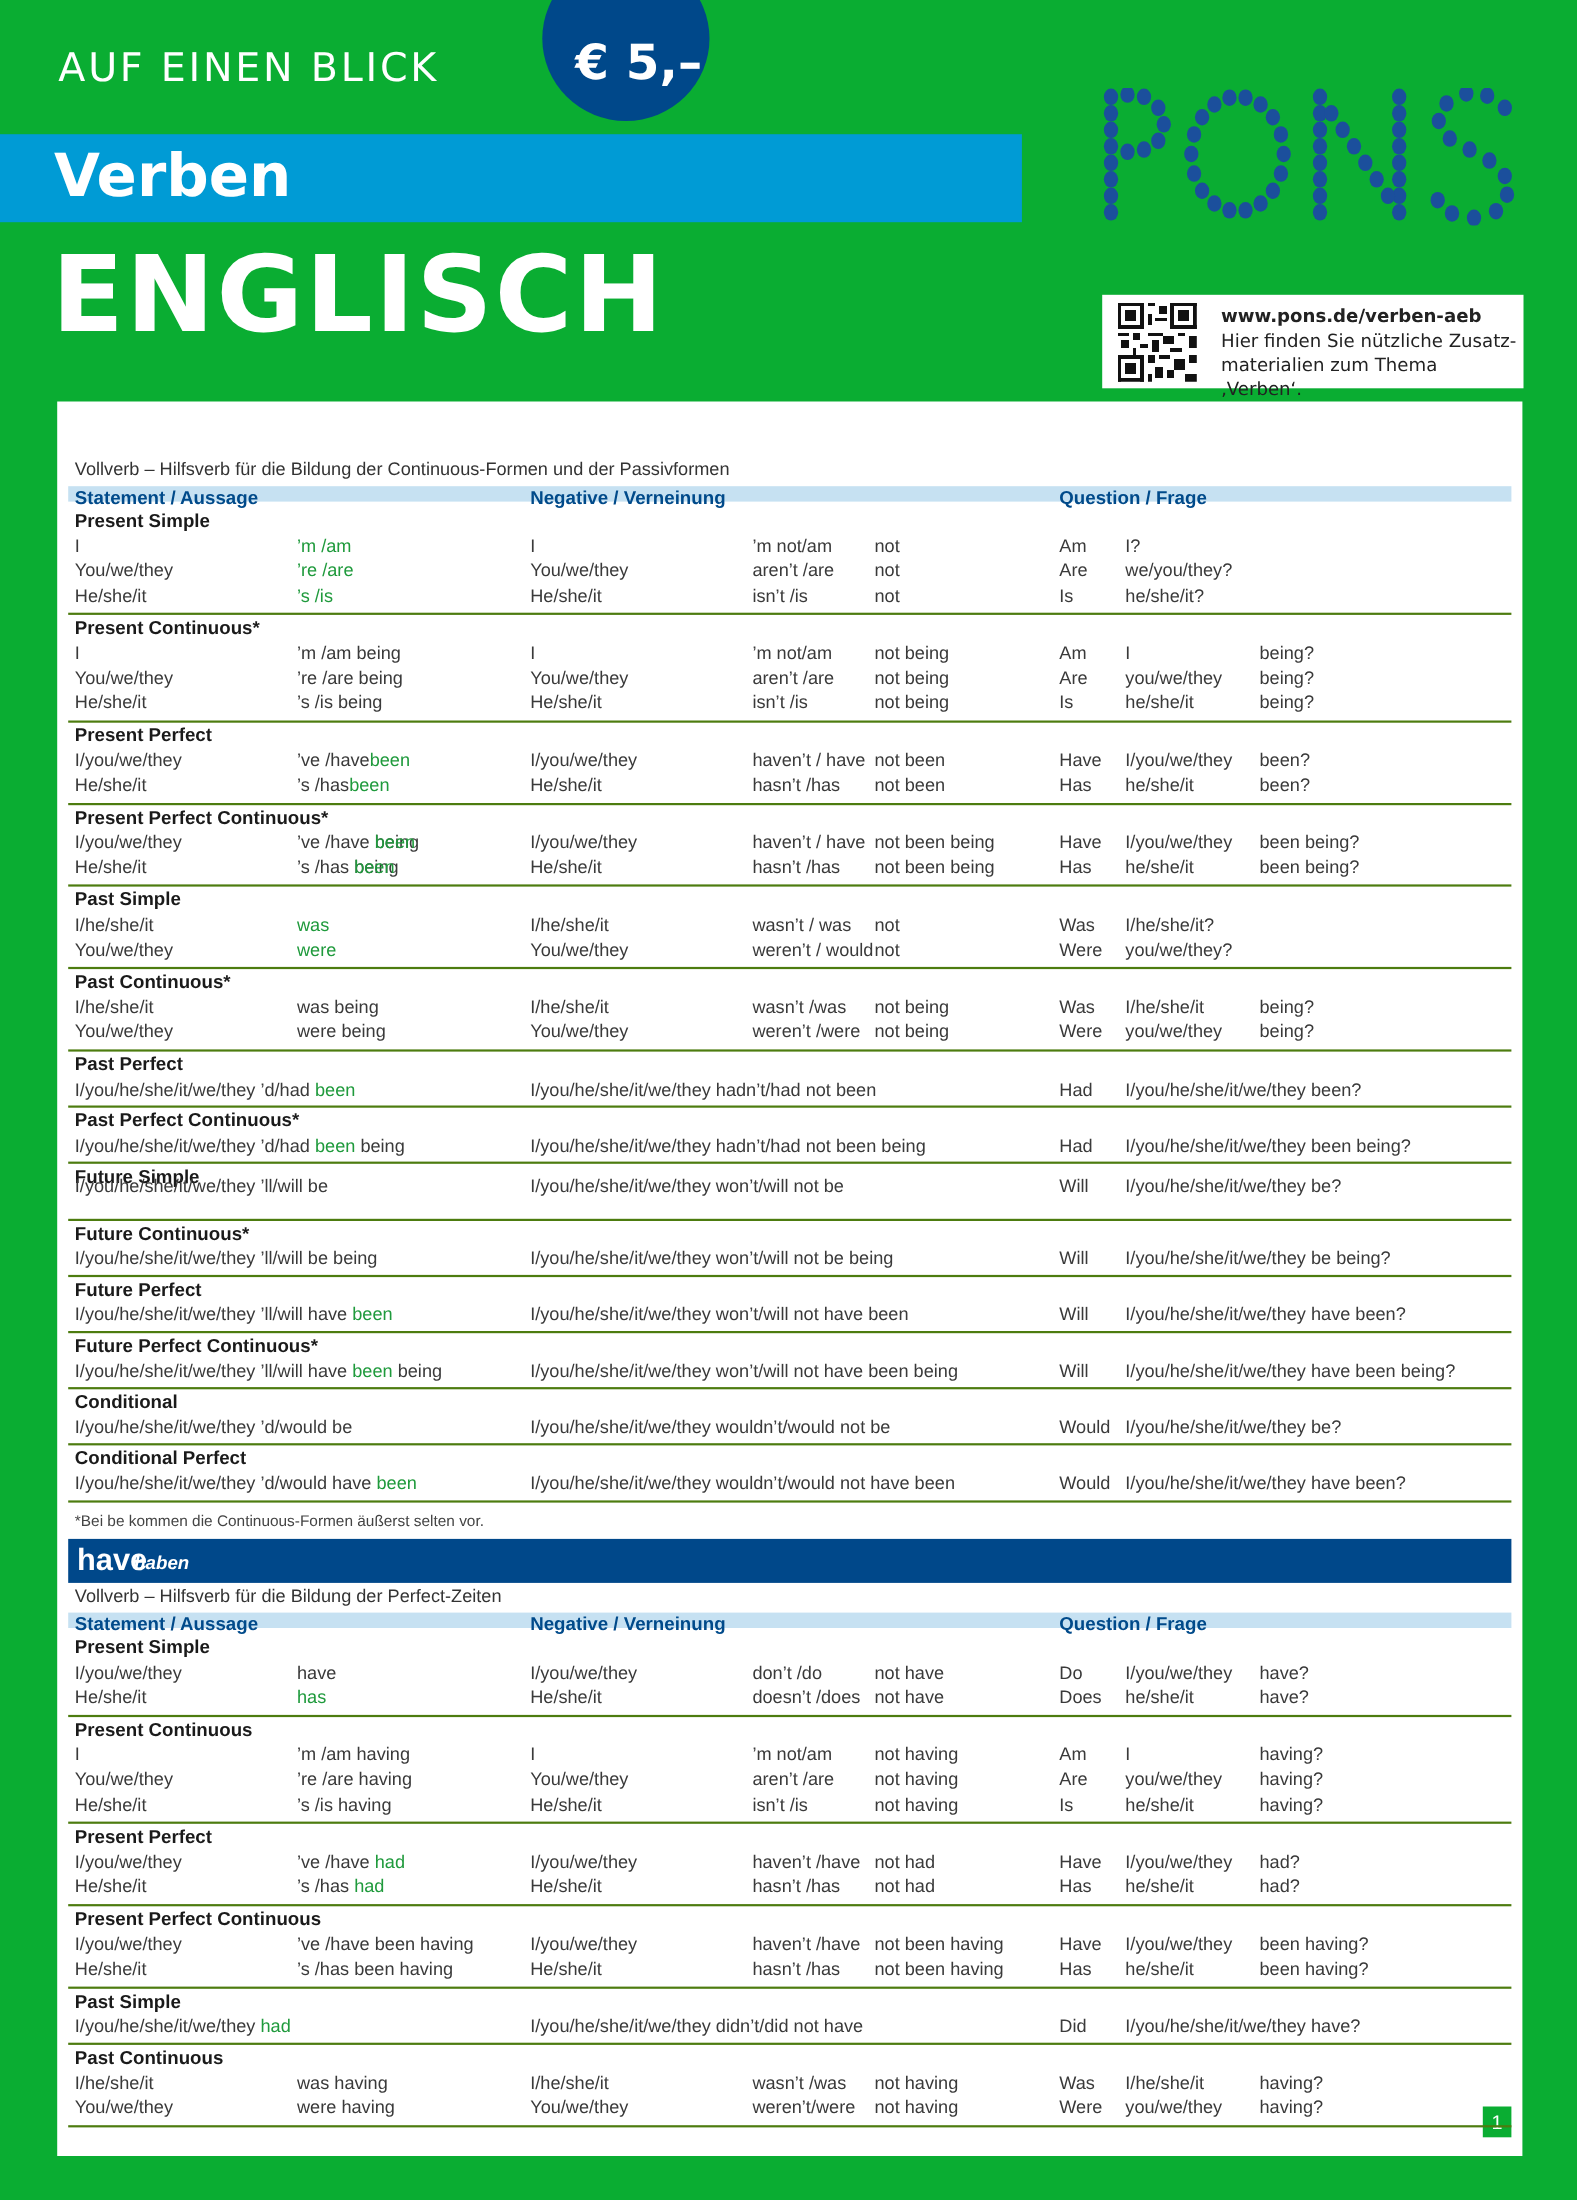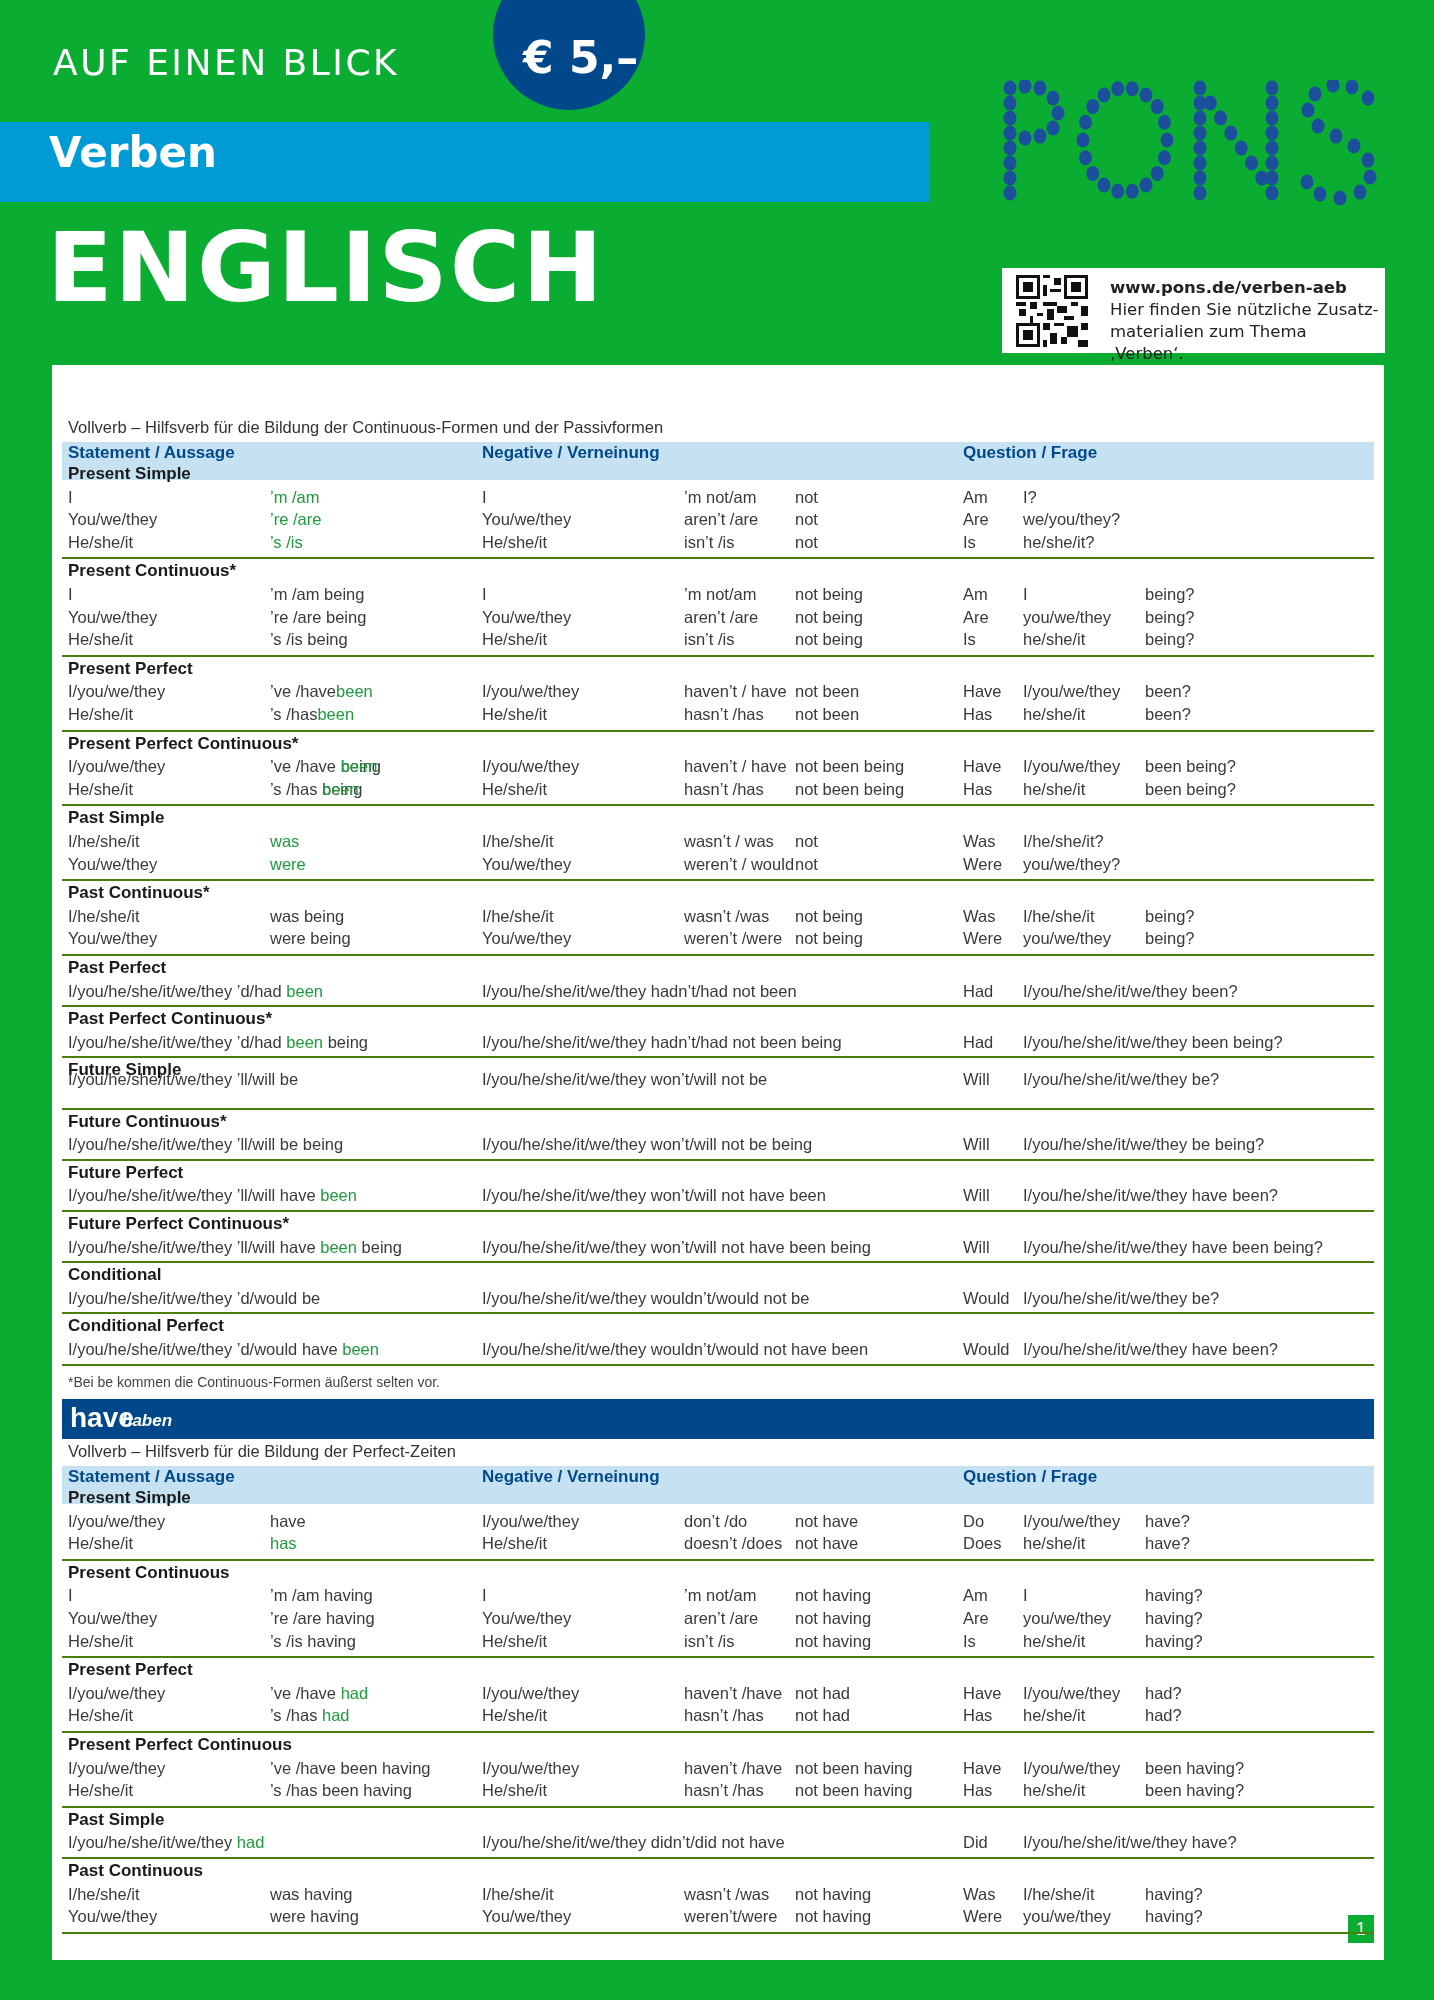--- a/index.html
+++ b/index.html
@@ -3,37 +3,37 @@
 <meta charset="utf-8">
 <style>
   * { box-sizing: border-box; margin: 0; padding: 0; }
   html, body { width: 1434px; height: 2000px; overflow: hidden; }
   body { background: #0aad32; font-family: "Liberation Sans", "DejaVu Sans", sans-serif; position: relative; color: #333; }
 
   .kicker { position: absolute; left: 53px; top: 42px; color: #fff; font-size: 36px; letter-spacing: 2.5px; font-family: "DejaVu Sans", sans-serif; }
   .price { position: absolute; left: 493px; top: -40px; width: 152px; height: 150px; border-radius: 50%; background: #00488a; color: #fff; }
   .price span { position: absolute; left: 30px; top: 72px; font-size: 44px; font-weight: bold; font-family: "DejaVu Sans", sans-serif; }
   .title-band { position: absolute; left: 0; top: 122px; width: 929px; height: 80px; background: #009bd5; }
-  .title-band span { position: absolute; left: 49px; top: 6px; color: #fff; font-size: 42px; font-weight: bold; font-family: "DejaVu Sans", sans-serif; }
+  .title-band span { position: absolute; left: 49px; top: 6px; color: #fff; font-size: 54px; font-weight: bold; font-family: "DejaVu Sans", sans-serif; }
   .lang { position: absolute; left: 47px; top: 212px; color: #fff; font-size: 96px; font-weight: bold; font-family: "DejaVu Sans", sans-serif; letter-spacing: 2px; }
 
   .logo { position: absolute; left: 1000px; top: 80px; width: 390px; height: 125px; }
 
   .qr-box { position: absolute; left: 1002px; top: 268px; width: 383px; height: 85px; background: #fff; }
   .qr { position: absolute; left: 14px; top: 7px; width: 72px; height: 72px; }
   .qr-text { position: absolute; left: 108px; top: 9px; font-size: 16.5px; line-height: 22px; color: #222; font-family: "DejaVu Sans", sans-serif; }
   .qr-text .url { font-weight: bold; }
 
   .panel { position: absolute; left: 52px; top: 365px; width: 1332px; height: 1595px; background: #fff; }
 
   .section-head { position: absolute; left: 10px; width: 1312px; height: 40px; background: #00488a; color: #fff; }
   .section-head .verb { position: absolute; left: 8px; top: 3px; font-size: 28px; font-weight: bold; }
   .section-head .trans { position: absolute; left: 60px; top: 12px; font-size: 17px; font-weight: bold; font-style: italic; }
   .desc { position: absolute; left: 16px; font-size: 16.5px; color: #333; }
-  .colhead { position: absolute; left: 10px; width: 1312px; height: 38px; background: #c6e1f2; }
+  .colhead { position: absolute; left: 10px; width: 1312px; height: 14px; background: #c6e1f2; }
   .colhead span { position: absolute; top: 1px; font-size: 17px; font-weight: bold; color: #004a8a; }
 
   .group { position: absolute; left: 10px; width: 1312px; border-bottom: 2px solid #4d7c0f; }
   .group .gtitle { position: absolute; left: 6px; top: 0; font-size: 17px; font-weight: bold; color: #1a1a1a; }
   .row { position: absolute; left: 0; width: 1312px; height: 22px; font-size: 16.5px; color: #3a3a3a; white-space: nowrap; }
   .row span { position: absolute; top: 0; }
   .g { color: #1f9a3c; }
 
   .c1 { left: 6px; }   .c2 { left: 208px; }  .c3 { left: 420px; }
   .c4 { left: 622px; } .c5 { left: 733px; }  .c6 { left: 901px; }

